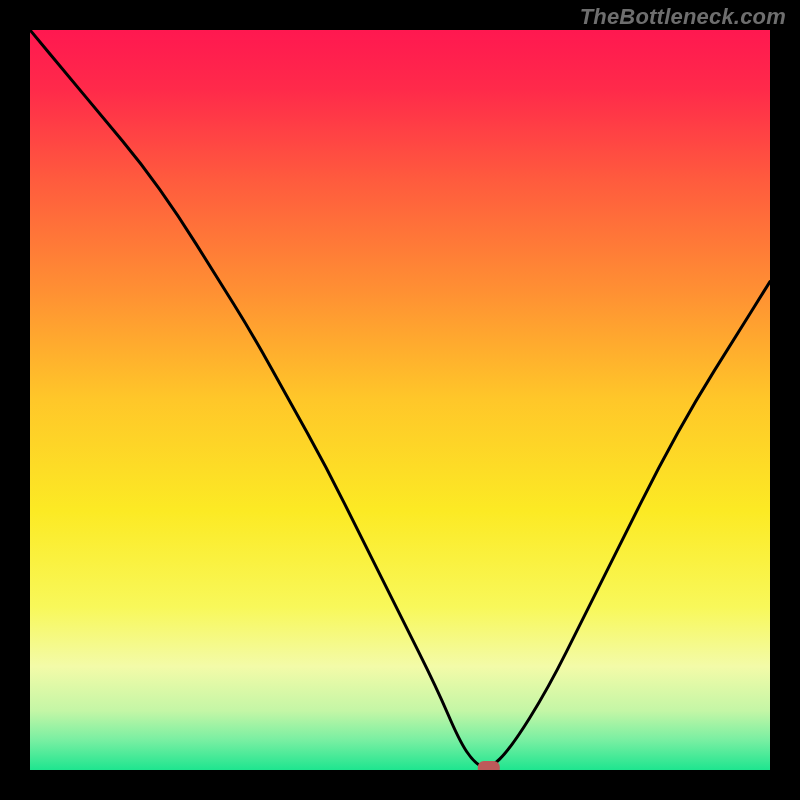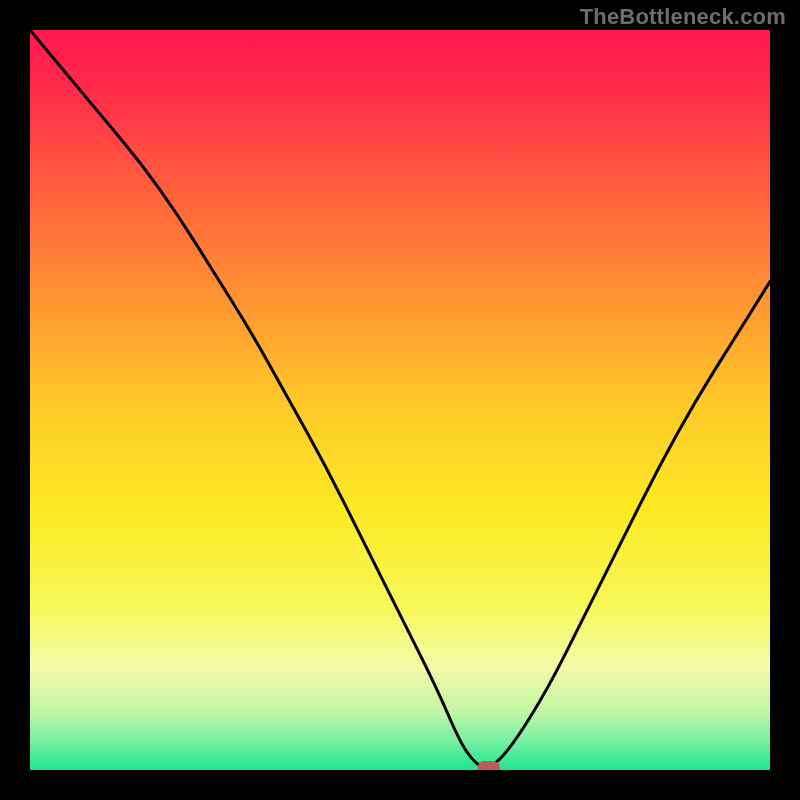--- a/index.html
+++ b/index.html
@@ -9,20 +9,21 @@
     height: 800px;
     background: #000;
     overflow: hidden;
     font-family: Arial, Helvetica, sans-serif;
   }
   .frame {
     position: relative;
     width: 800px;
     height: 800px;
     background: #000;
+    font-style: italic;
   }
   .watermark {
     position: absolute;
     top: 4px;
     right: 14px;
     color: #6e6e6e;
     font-size: 22px;
     font-weight: 600;
     letter-spacing: 0.2px;
     z-index: 10;

